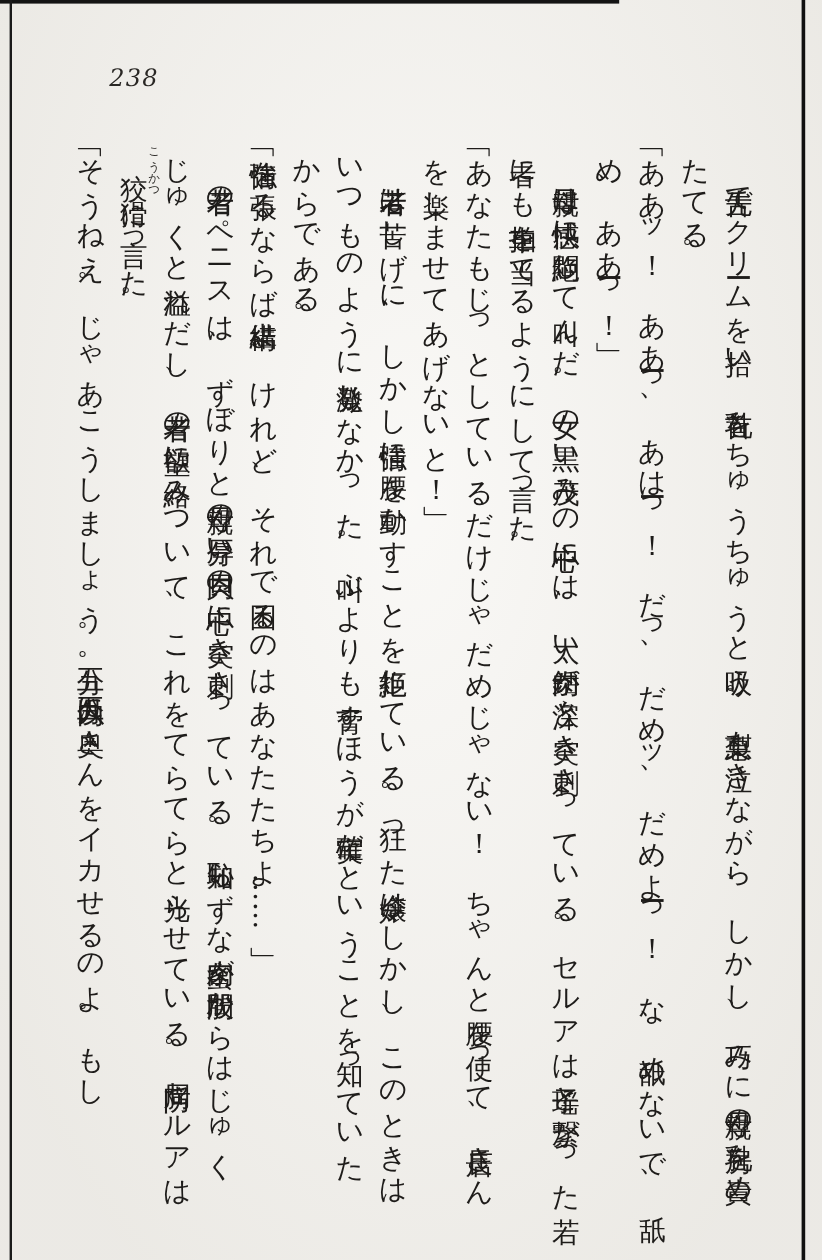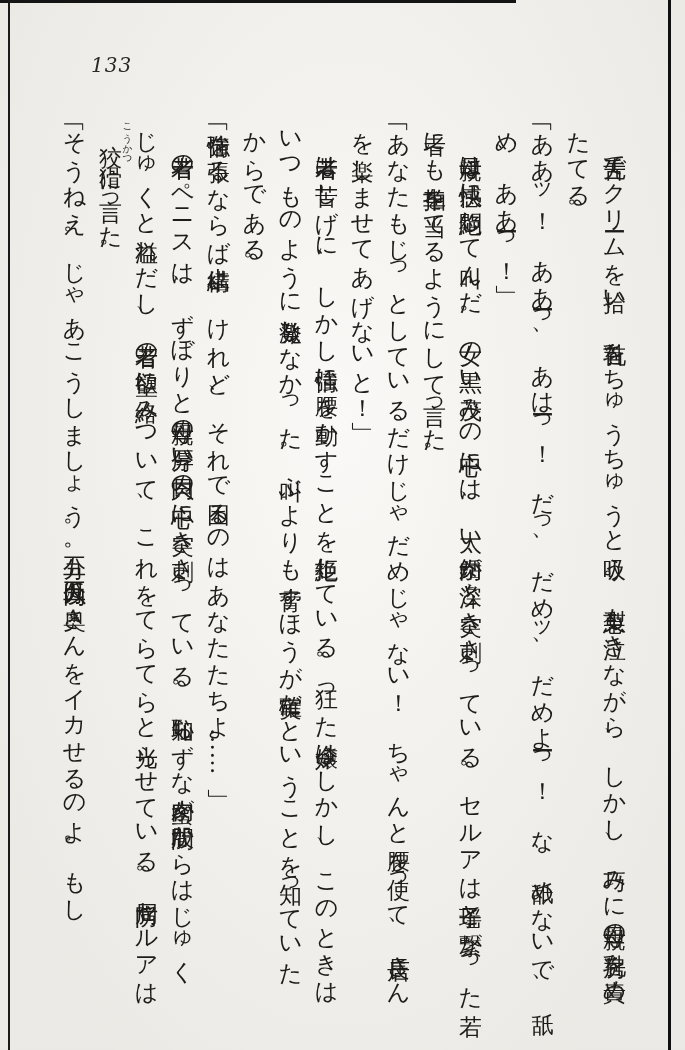--- a/index.html
+++ b/index.html
@@ -78,21 +78,21 @@
   }
 </style>
 </head>
 <body>
 
 <div class="page">
   <div class="border-top"></div>
   <div class="border-left"></div>
   <div class="border-right"></div>
 
-  <div class="page-number">133</div>
+  <div class="page-number">238</div>
 
   <div class="body-text">
       <p class="indent">舌先でクリームを拾い、乳首をちゅうちゅうと吸う。梨恵も泣きながら、しかし、巧みに母親の乳房を責めたてる。</p>
       <p>「ああッ！　ああーっ、あはーっ！　だっ、だめッ、だめよーっ！　な、舐めないで、舐め、ああーっ！」</p>
       <p class="indent">母親は快感に悶絶して叫んだ。女の黒い茂みの中心には、太い肉銛が深々と突き刺さっている。セルアは瑶子と繋がった若者にも拍車を当てるようにして言った。</p>
       <p>「あなたもじっとしているだけじゃだめじゃない！　ちゃんと腰を使って、店長さんを楽しませてあげないと！」</p>
       <p class="indent">若者は苦しげに、しかし強情に腰を動かすことを拒絶している。狂った令嬢はしかし、このときはいつものように激発しなかった。叫ぶよりも脅すほうが確実だということを知っていたからである。</p>
       <p>「強情を張るならば結構よ。けれど、それで困るのはあなたたちよ……」</p>
       <p class="indent">若者のペニスは、ずぼりと母親の分厚い肉貝の中心に突き刺さっている。恥知らずな肉蜜が股間からはじゅくじゅくと溢れだし、若者の欲望に絡みついて、これをてらてらと光らせている。周防セルアは<ruby>狡猾<rt>こうかつ</rt></ruby>に言った。</p>
       <p>「そうねえ。じゃあこうしましょう。五分。五分以内に奥さんをイカせるのよ。もし</p>

